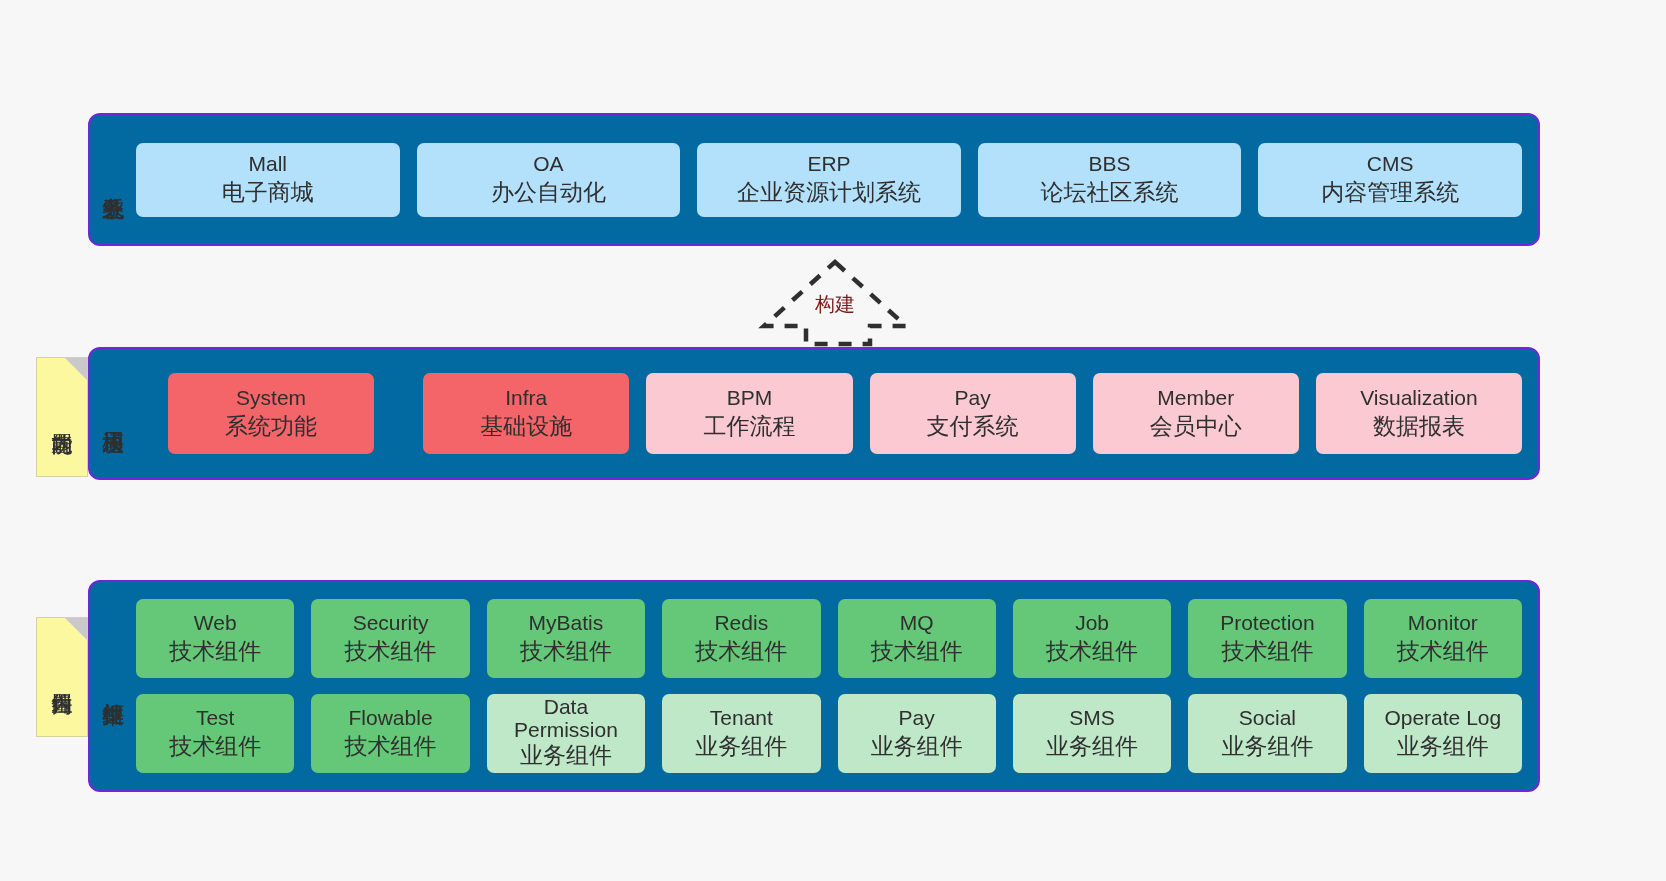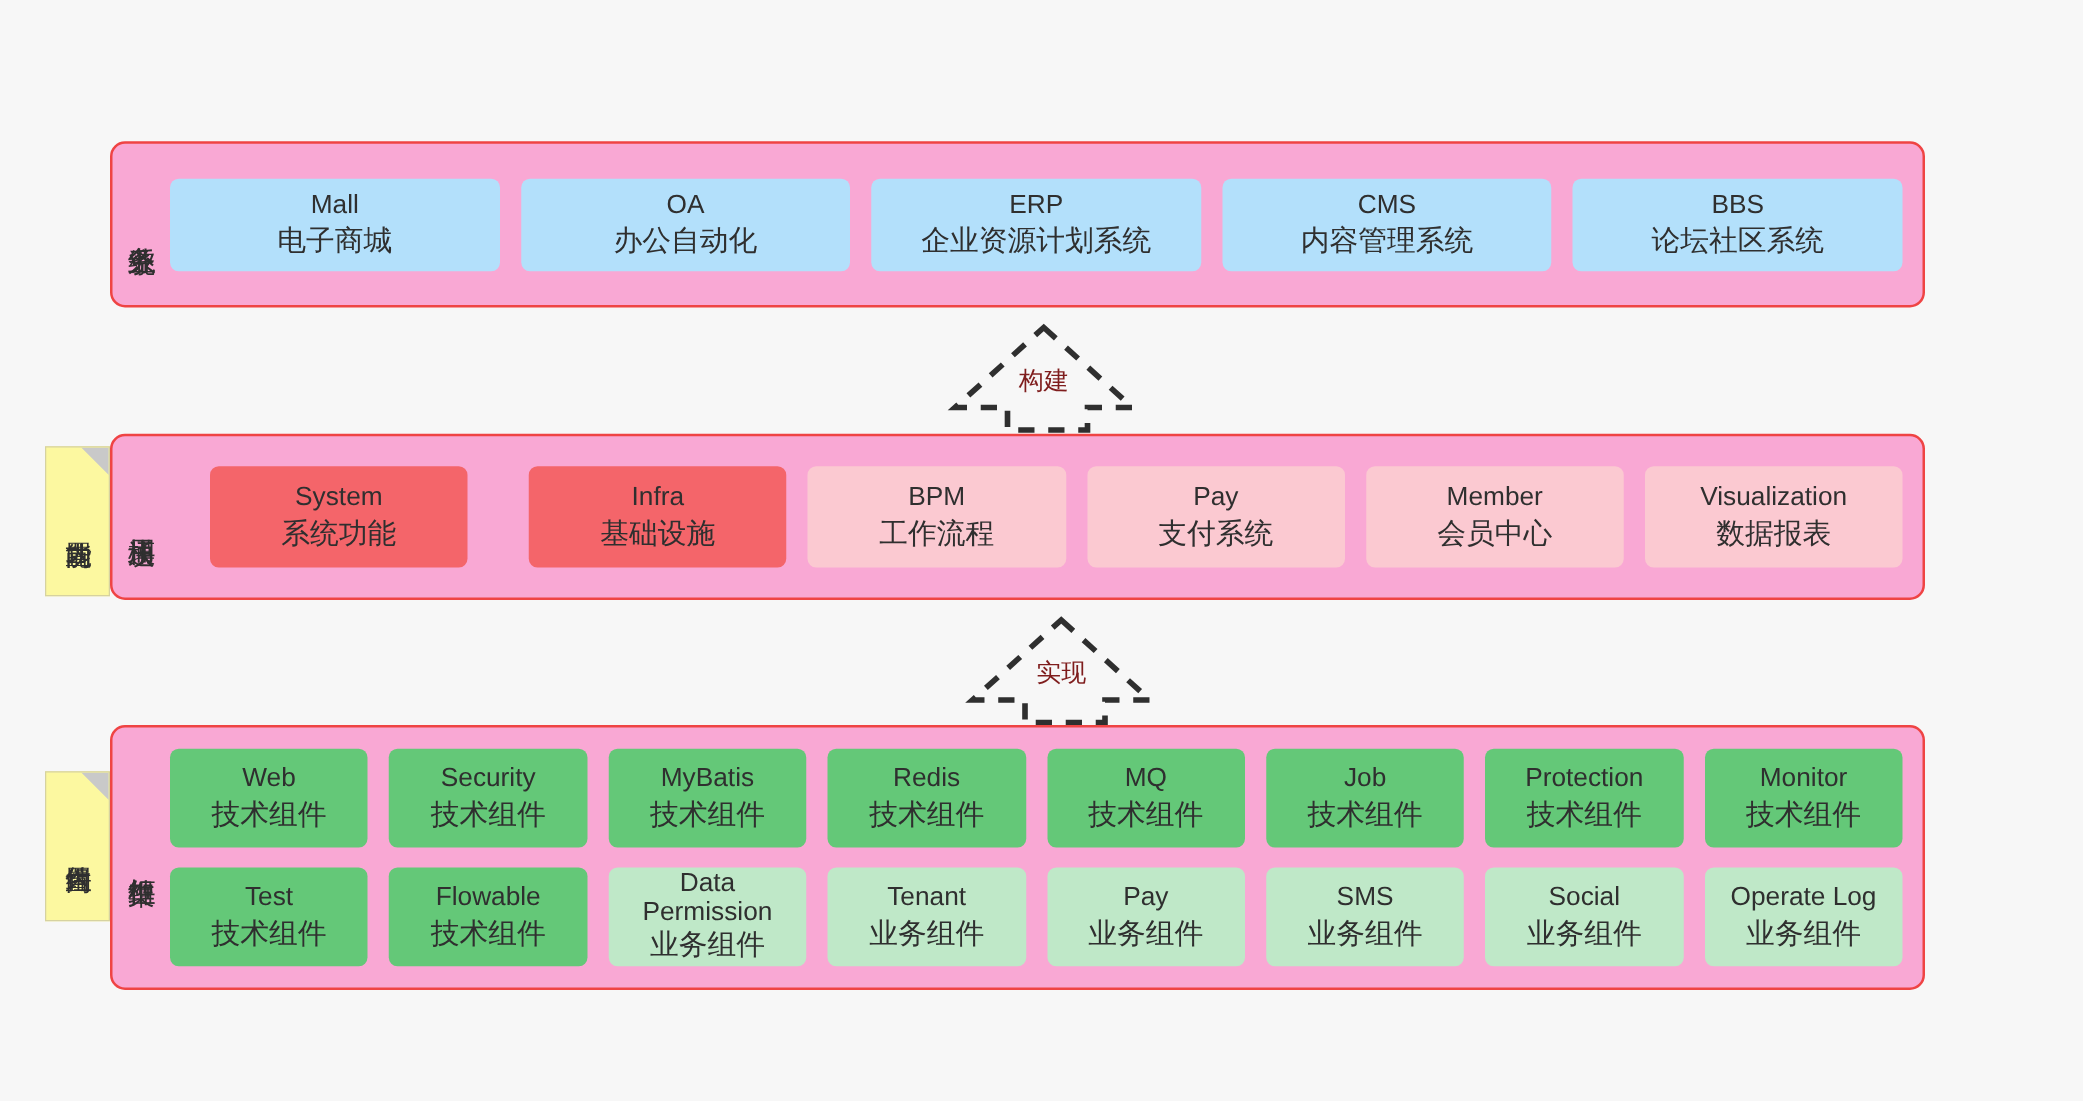--- a/index.html
+++ b/index.html
@@ -12,22 +12,22 @@
   }
   .canvas {
     position: relative;
     width: 1666px;
     height: 881px;
   }
 
   
   .layer {
     position: absolute;
-    background: #f9a8d4;
-    border: 2px solid #ef4444;
+    background: #0369a1;
+    border: 2px solid #6d28d9;
     border-radius: 12px;
     display: flex;
     align-items: stretch;
   }
   .layer-title {
     flex: 0 0 auto;
     width: 46px;
     display: flex;
     align-items: center;
     justify-content: center;
@@ -132,26 +132,26 @@
         </div>
         <div class="card c-blue" style="background: rgb(179, 224, 251);">
           <span class="en">OA</span>
           <span class="cn">办公自动化</span>
         </div>
         <div class="card c-blue" style="background: rgb(179, 224, 251);">
           <span class="en">ERP</span>
           <span class="cn">企业资源计划系统</span>
         </div>
         <div class="card c-blue" style="background: rgb(179, 224, 251);">
+          <span class="en">BBS</span>
+          <span class="cn">论坛社区系统</span>
+        </div>
+        <div class="card c-blue" style="background: rgb(179, 224, 251);">
           <span class="en">CMS</span>
           <span class="cn">内容管理系统</span>
-        </div>
-        <div class="card c-blue" style="background: rgb(179, 224, 251);">
-          <span class="en">BBS</span>
-          <span class="cn">论坛社区系统</span>
         </div>
       </div>
     </div>
   </div>
 
   <div class="arrow-wrap" style="left:760px; top:258px; width:150px; height:88px;">
     <svg width="150" height="88" viewBox="0 0 150 88">
       <path d="M 75 4 L 146 68 L 110 68 L 110 86 L 46 86 L 46 68 L 4 68 Z" fill="none" stroke="#2f2f2f" stroke-width="4.5" stroke-dasharray="13 11" stroke-linecap="butt" stroke-linejoin="miter"></path>
     </svg>
     <div class="arrow-label" style="top:33px;">构建</div>
@@ -186,26 +186,20 @@
           <span class="cn">会员中心</span>
         </div>
         <div class="card c-pink" style="background: rgb(251, 201, 209);">
           <span class="en">Visualization</span>
           <span class="cn">数据报表</span>
         </div>
       </div>
     </div>
   </div>
 
-  <div class="arrow-wrap" style="left:774px; top:492px; width:150px; height:88px;">
-    <svg width="150" height="88" viewBox="0 0 150 88">
-      <path d="M 75 4 L 146 68 L 110 68 L 110 86 L 46 86 L 46 68 L 4 68 Z" fill="none" stroke="#2f2f2f" stroke-width="4.5" stroke-dasharray="13 11" stroke-linecap="butt" stroke-linejoin="miter"></path>
-    </svg>
-    <div class="arrow-label" style="top:33px;">实现</div>
-  </div>
 
   <div class="note" style="left:36px; top:617px; width:52px; height:120px;">
     <span class="fold"></span>
     <span>内置组件</span>
   </div>
   <div class="layer" style="left:88px; top:580px; width:1452px; height:212px;">
     <div class="layer-title">框架组件</div>
     <div class="layer-body">
       <div class="row" style="height:79px;">
         <div class="card c-green" style="background: rgb(100, 200, 120);">

